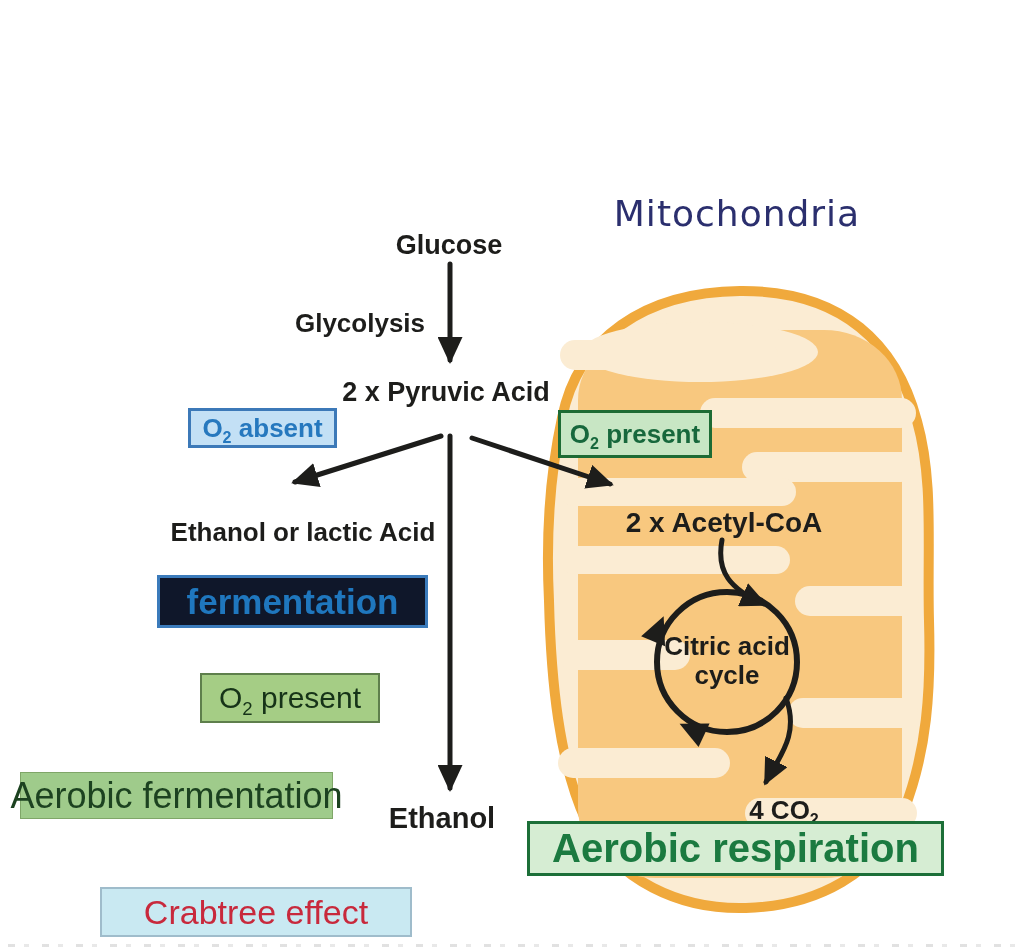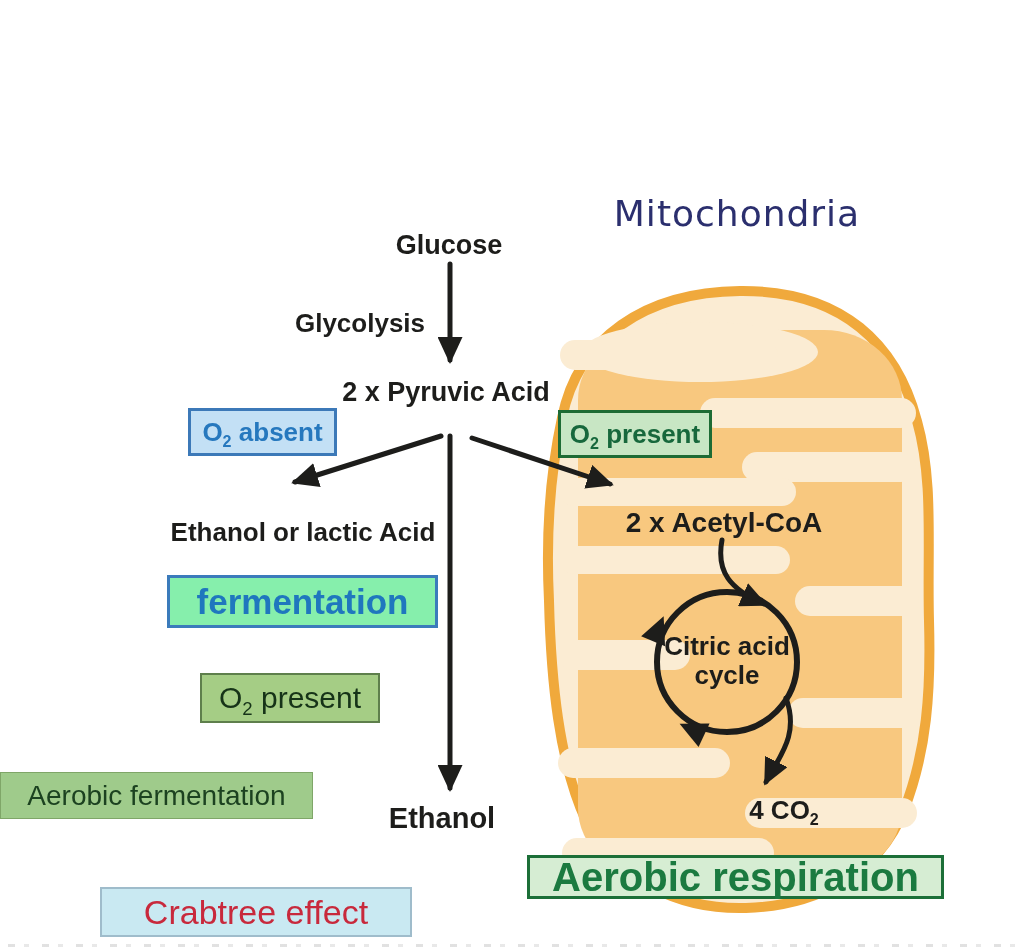--- a/index.html
+++ b/index.html
@@ -10,23 +10,23 @@
   .title{font-family:"DejaVu Sans",sans-serif;font-size:36px;font-weight:500;color:#2b2f6e;letter-spacing:1px;}
   .blk{color:#1d1d1b;font-weight:bold;}
   .lbl26{font-size:26px;margin-top:12px;}
   .lbl27{font-size:27px;}
   .lbl28{font-size:28px;}
   .lbl30{font-size:29px;}
   sub{font-size:0.62em;line-height:0;}
   .box{display:flex;align-items:center;justify-content:center;box-sizing:border-box;white-space:nowrap;}
   .box-o2-absent{background:#c3e0f5;border:3px solid #3c79b8;color:#2678be;font-weight:bold;font-size:26px;}
   .box-o2-present-right{background:#c8e6c4;border:3px solid #1e6b34;color:#17683c;font-weight:bold;font-size:26px;}
-  .box-fermentation{background:#86efac;border:3px solid #3b7bbb;color:#1f77be;font-weight:bold;font-size:35px;margin-left:10px;}
+  .box-fermentation{background:#0f172a;border:3px solid #3b7bbb;color:#1f77be;font-weight:bold;font-size:35px;}
   .box-o2-present-left{background:#a5cd85;border:2px solid #5e7f4c;color:#163318;font-size:30px;}
-  .box-aerobic-fermentation{background:#9fcb8b;border:1px solid #7fa668;color:#1c4220;font-size:28px;}
+  .box-aerobic-fermentation{background:#9fcb8b;border:1px solid #7fa668;color:#1c4220;font-size:36px;margin-left:20px;}
   .box-aerobic-respiration{background:#d6edd3;border:3px solid #1c6f38;color:#1b7a40;font-weight:bold;font-size:40px;}
   .box-crabtree{background:#c9e9f2;border:2px solid #9fbccb;color:#c8293c;font-size:34px;margin-top:27px;}
   .citric{font-size:26px;line-height:1.12;text-align:center;}
   .crop-strip{left:8px;right:8px;bottom:0;height:3px;opacity:.55;
     background:repeating-linear-gradient(90deg,#c9c9c9 0 7px,transparent 7px 16px,#d6d6d6 16px 21px,transparent 21px 34px);}
 </style>
 </head>
 <body>
 
 <div id="stage">
@@ -92,35 +92,35 @@
   <div class="abs center blk lbl30" style="left:442px;top:818px;">Ethanol</div>
   <div class="abs center blk lbl28" style="left:724px;top:523px;">2 x Acetyl-CoA</div>
   <div class="abs center blk citric" style="left:727px;top:661px;">
     <div>Citric acid</div>
     <div>cycle</div>
   </div>
   <div class="abs center blk lbl26" style="left:784px;top:798px;">
     <span>4 CO</span><sub>2</sub>
   </div>
 
-  <div class="abs box box-o2-absent" style="left:188px;top:408px;width:149px;height:48px;">
+  <div class="abs box box-o2-absent" style="left:188px;top:408px;width:149px;height:40px;">
     <span><span>O</span><sub>2</sub><span> absent</span></span>
   </div>
 
   <div class="abs box box-o2-present-right" style="left:558px;top:410px;width:154px;height:48px;">
     <span><span>O</span><sub>2</sub><span> present</span></span>
   </div>
 
   <div class="abs box box-fermentation" style="left:157px;top:575px;width:271px;height:53px;">fermentation</div>
 
   <div class="abs box box-o2-present-left" style="left:200px;top:673px;width:180px;height:50px;">
     <span><span>O</span><sub>2</sub><span> present</span></span>
   </div>
 
   <div class="abs box box-aerobic-fermentation" style="left:0px;top:772px;width:313px;height:47px;">Aerobic fermentation</div>
 
-  <div class="abs box box-aerobic-respiration" style="left:527px;top:855px;width:417px;height:44px;">Aerobic respiration</div>
+  <div class="abs box box-aerobic-respiration" style="left:527px;top:821px;width:417px;height:55px;">Aerobic respiration</div>
 
   <div class="abs box box-crabtree" style="left:100px;top:860px;width:312px;height:50px;">Crabtree effect</div>
 
   <div class="abs crop-strip"></div>
 
 </div>
 
 </body></html>

